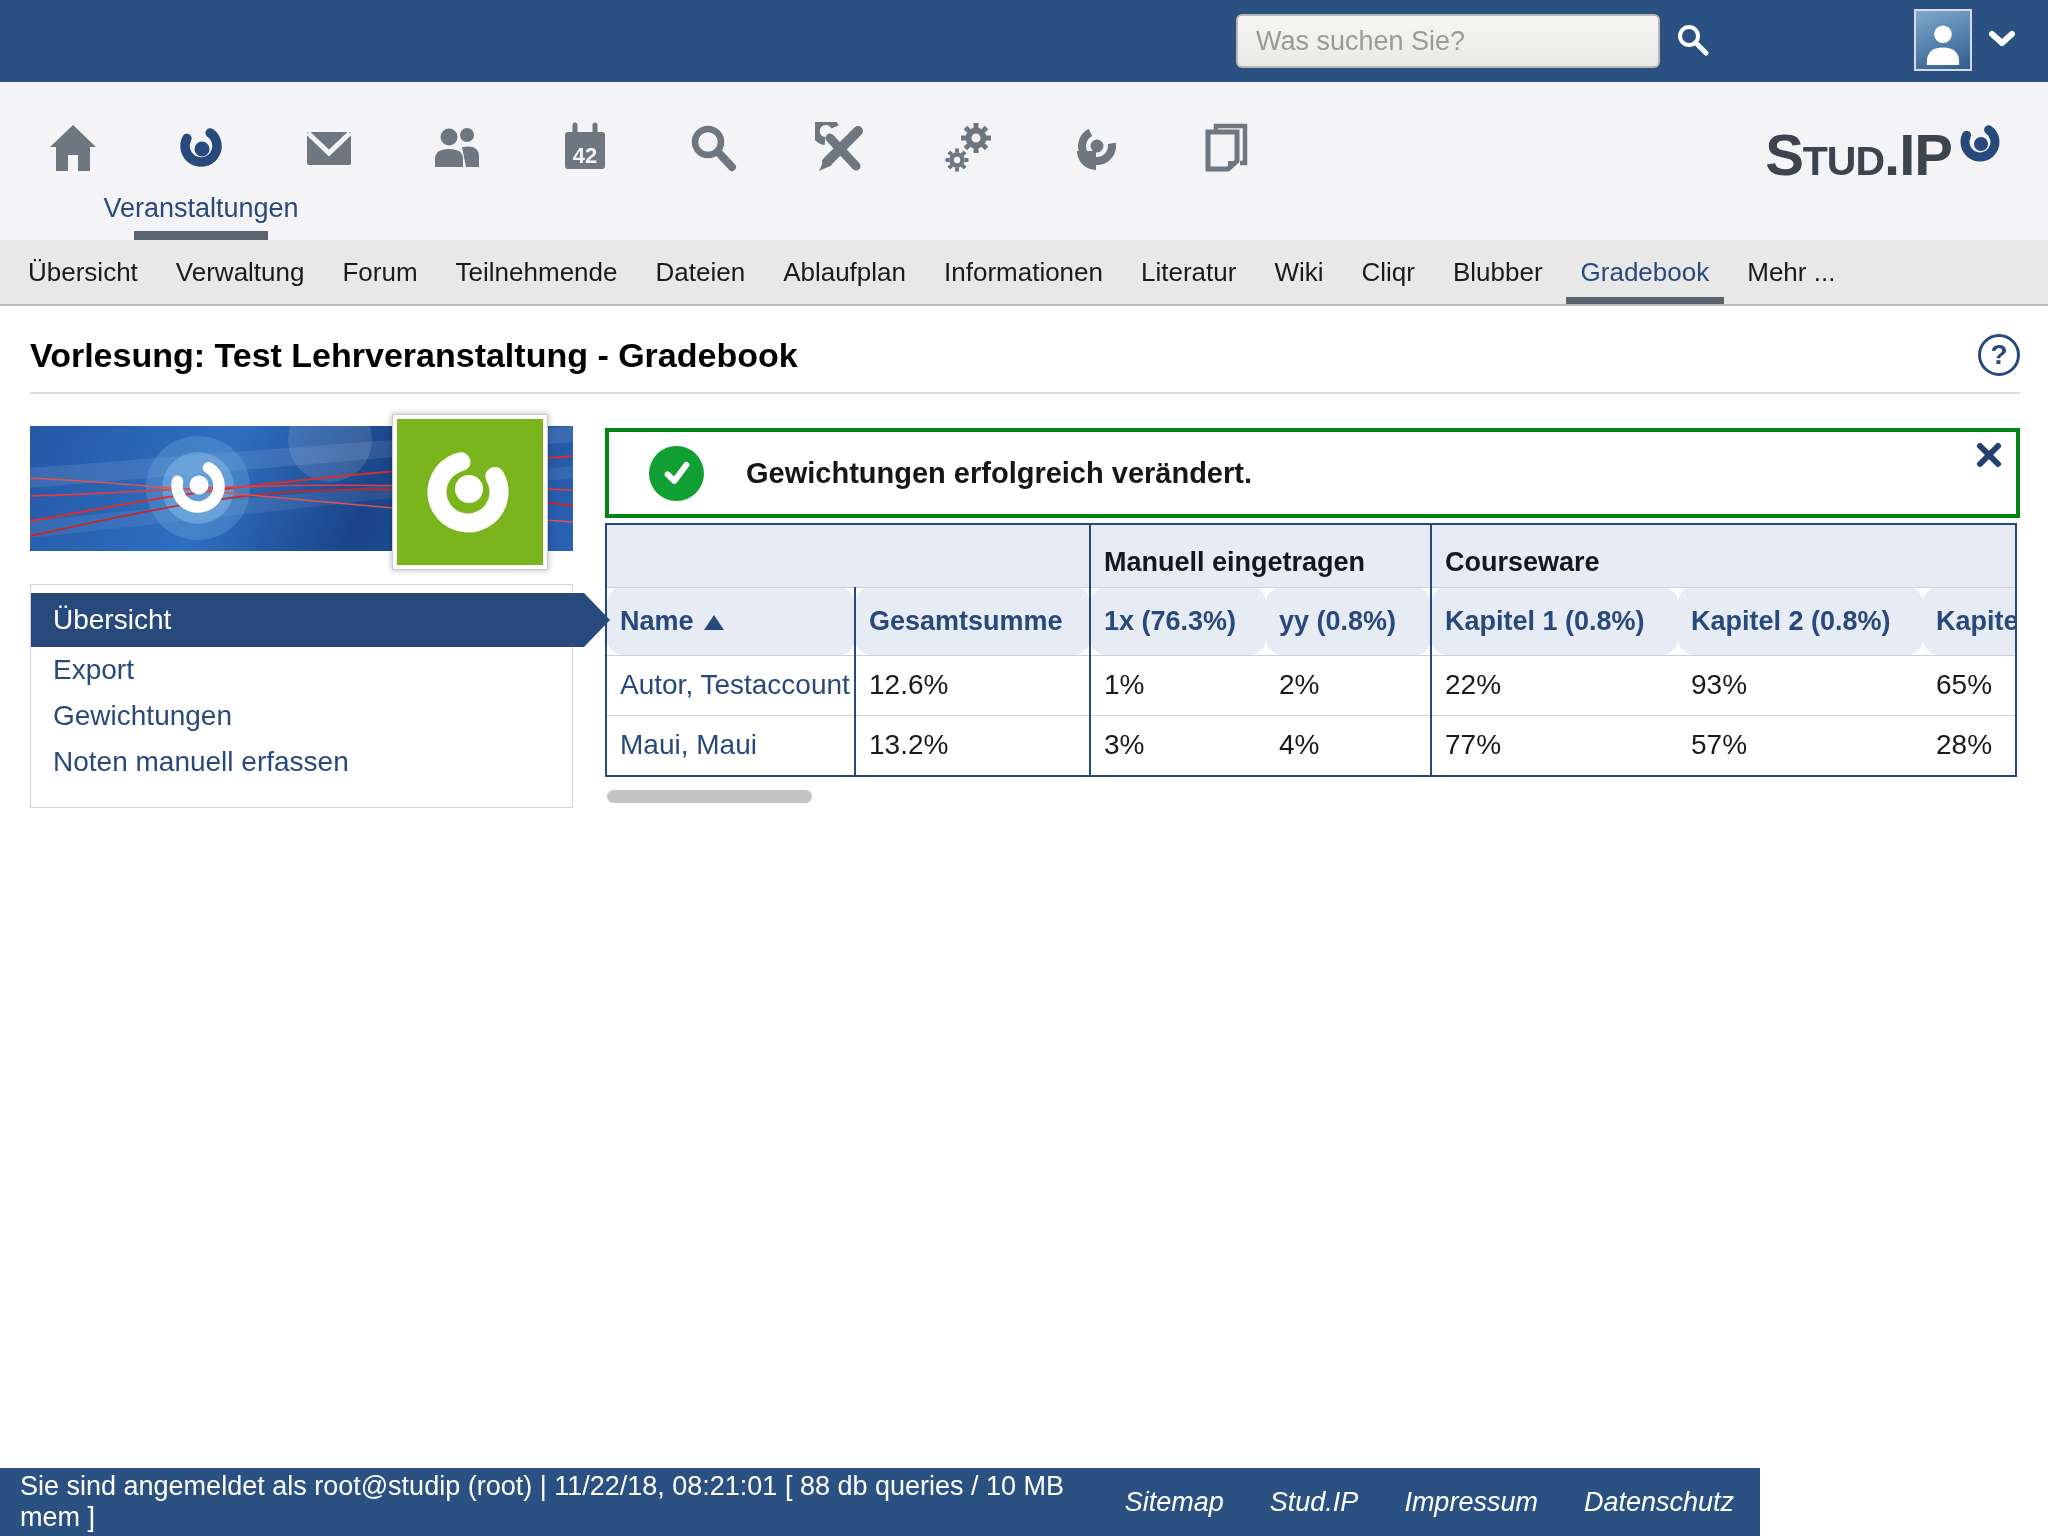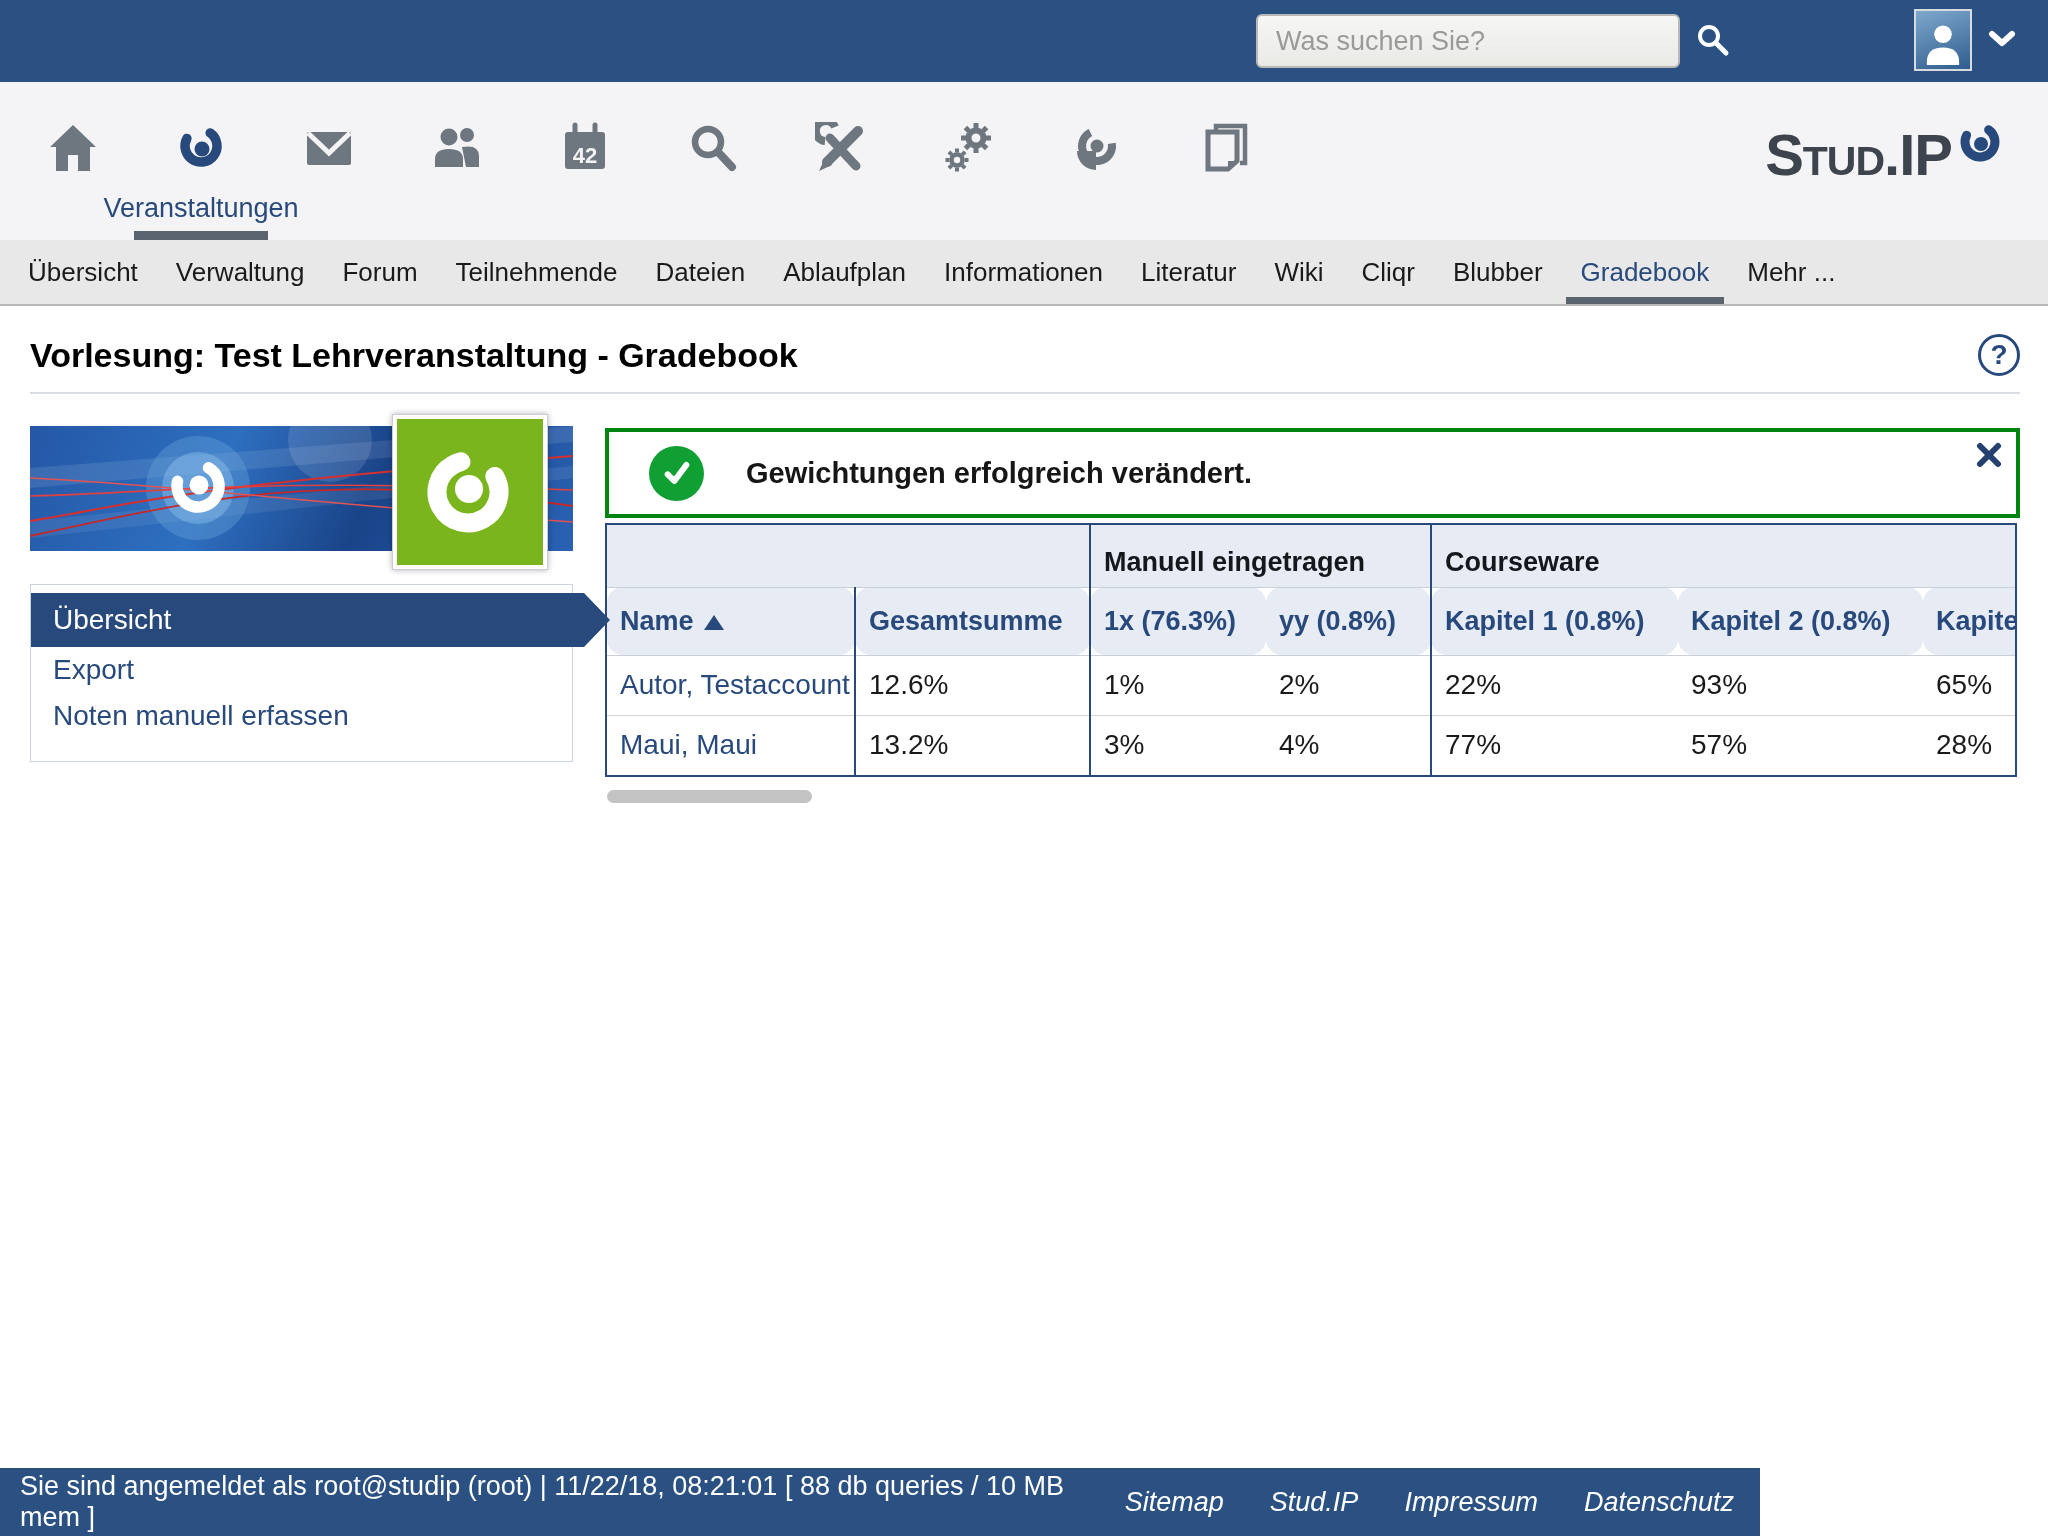--- a/index.html
+++ b/index.html
@@ -1,20 +1,20 @@
 <!DOCTYPE html>
 <html><head>
 <meta charset="utf-8">
 <style>
   * { margin:0; padding:0; box-sizing:border-box; }
   html,body { width:2048px; height:1536px; background:#fff; font-family:"Liberation Sans", sans-serif; overflow:hidden; }
 
   
   .topbar { height:82px; background:#2b5183; position:relative; }
-  .search-wrap { position:absolute; top:14px; right:318px; display:flex; align-items:center; }
+  .search-wrap { position:absolute; top:14px; right:338px; display:flex; align-items:center; }
   .search-input { width:424px; height:54px; border:2px solid #b8b8b4; border-radius:6px;
     background:linear-gradient(#f6f6f4,#e9e9e6); font-size:27px; color:#555; padding:0 18px;
     font-family:"Liberation Sans", sans-serif; outline:none; }
   .search-input::placeholder { color:#9a9a98; }
   .search-btn { background:none; border:none; margin-left:16px; cursor:pointer; }
   .avatar-box { position:absolute; top:9px; right:76px; width:58px; height:62px; border:2px solid #d7dade;
     background:linear-gradient(160deg,#7fa8cc,#2f5d8f); display:flex; align-items:flex-end; justify-content:center; }
   .user-chevron { position:absolute; top:30px; right:32px; }
 
   
@@ -279,20 +279,21 @@
         <svg width="146" height="146" viewBox="0 0 146 146">
           <rect x="0" y="0" width="146" height="146" fill="#7ab51d"></rect>
           <circle cx="71" cy="73" r="31" fill="none" stroke="#fff" stroke-width="19" stroke-linecap="round" stroke-dasharray="155 40" transform="rotate(-30 71 73)"></circle>
           <circle cx="72" cy="70" r="14" fill="#fff"></circle>
         </svg>
       </div>
 
       <div class="sidebar-nav">
         <div class="side-item active">Übersicht</div>
         <div class="side-item">Export</div>
+        <div class="side-item">Gewichtungen</div>
         <div class="side-item">Noten manuell erfassen</div>
       </div>
     </div>
 
     <div class="main">
 
       <div class="msgbox">
         <div class="msg-check">
           <svg width="32" height="30" viewBox="0 0 24 22">
               <polyline points="5,12 10,17 19,5" fill="none" stroke="#fff" stroke-width="4.5" stroke-linecap="round" stroke-linejoin="round"></polyline>

